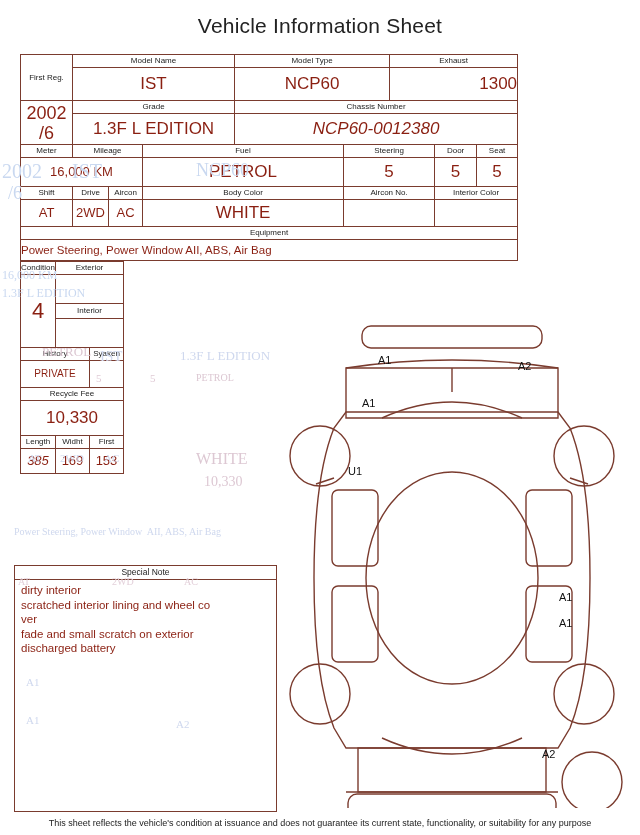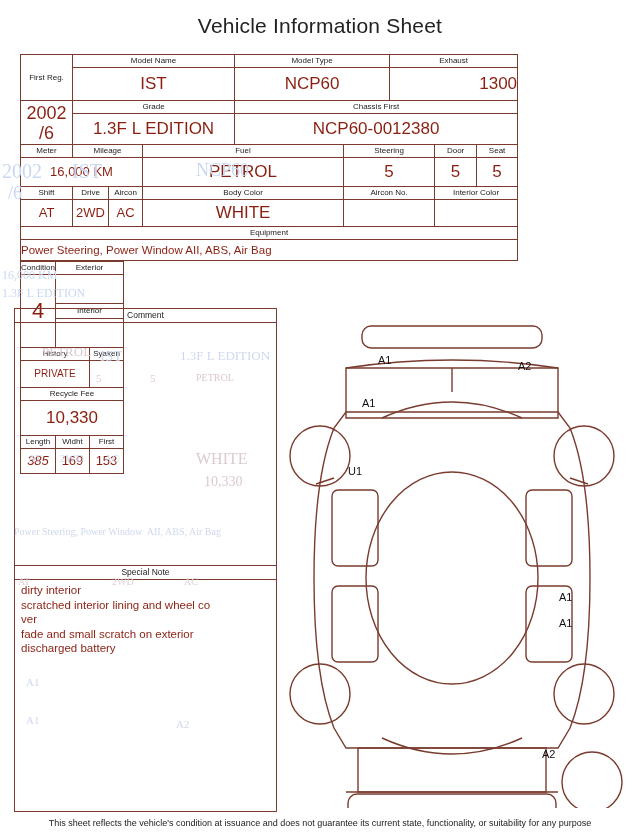--- a/index.html
+++ b/index.html
@@ -208,25 +208,25 @@
           <td colspan="3" class="val" style="height:32px;line-height:32px;">NCP60</td>
           <td colspan="3" class="val" style="height:32px;line-height:32px;text-align:right;">1300</td>
         </tr>
 
         <tr>
           <td rowspan="2" style="vertical-align:middle">
             <div class="firstreg-val">2002</div>
             <div class="firstreg-val">/6</div>
           </td>
           <td colspan="4" class="lbl">Grade</td>
-          <td colspan="6" class="lbl">Chassis First</td>
+          <td colspan="6" class="lbl">Chassis Number</td>
         </tr>
         <tr>
           <td colspan="4" class="val" style="height:30px;line-height:30px;">1.3F L EDITION</td>
-          <td colspan="6" class="val" style="height:30px;line-height:30px;">NCP60-0012380</td>
+          <td colspan="6" class="val" style="height:30px;line-height:30px;font-style:italic;">NCP60-0012380</td>
         </tr>
 
         <tr>
           <td class="lbl">Meter</td>
           <td colspan="2" class="lbl">Mileage</td>
           <td colspan="4" class="lbl">Fuel</td>
           <td colspan="2" class="lbl">Steering</td>
           <td class="lbl">Door</td>
           <td class="lbl">Seat</td>
         </tr>
@@ -313,26 +313,20 @@
           <td class="val small" style="height:24px;line-height:24px;">153</td>
         </tr>
       </tbody>
     </table>
 
     <div class="clear"></div>
   </div>
 
   <div class="lower">
 
-    <div class="comment-box">
-      <div class="box-head">Comment</div>
-      <div class="box-body">
-        <div class="note-lines"></div>
-      </div>
-    </div>
 
     <div class="special-box">
       <div class="box-head">Special Note</div>
       <div class="box-body">
         <div class="note-lines">dirty interior
 scratched interior lining and wheel co
 ver
 fade and small scratch on exterior
 discharged battery</div>
       </div>

